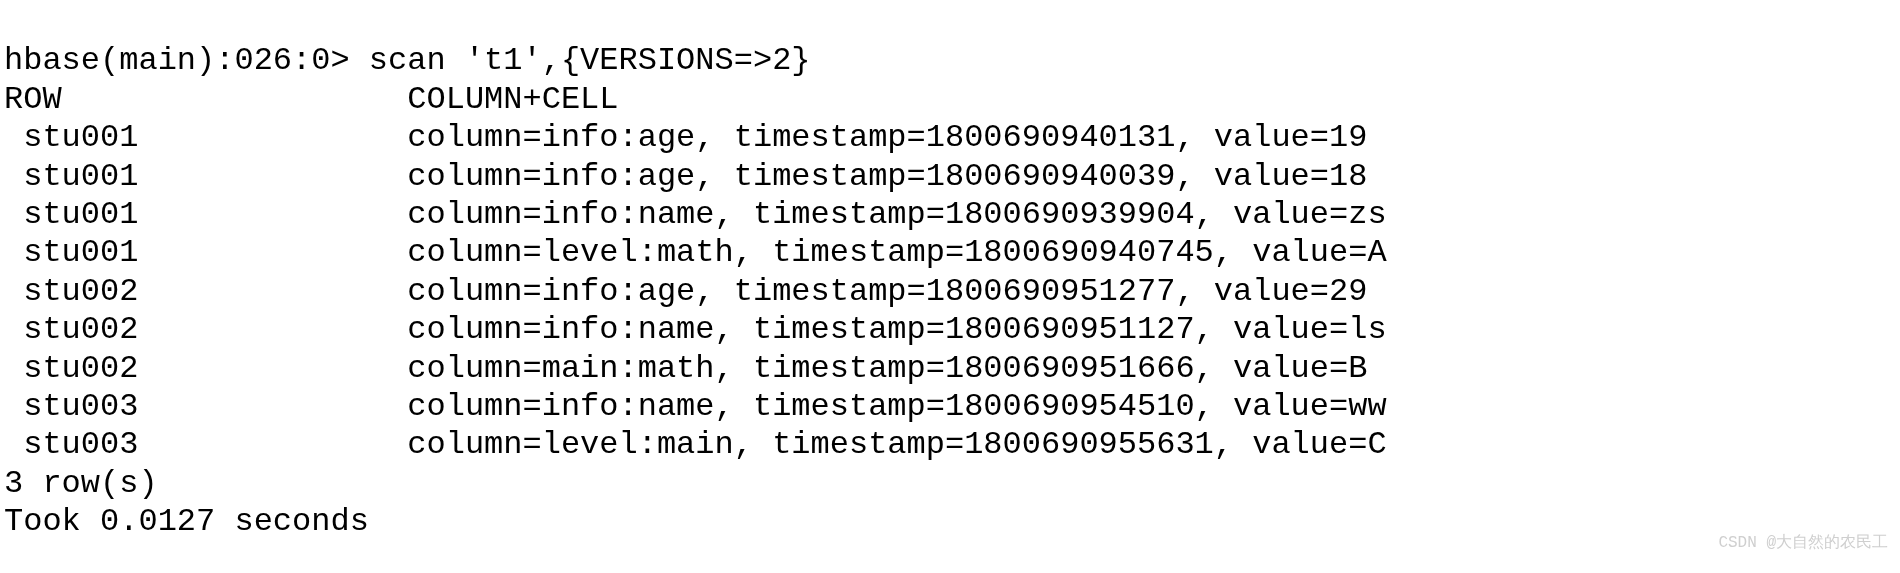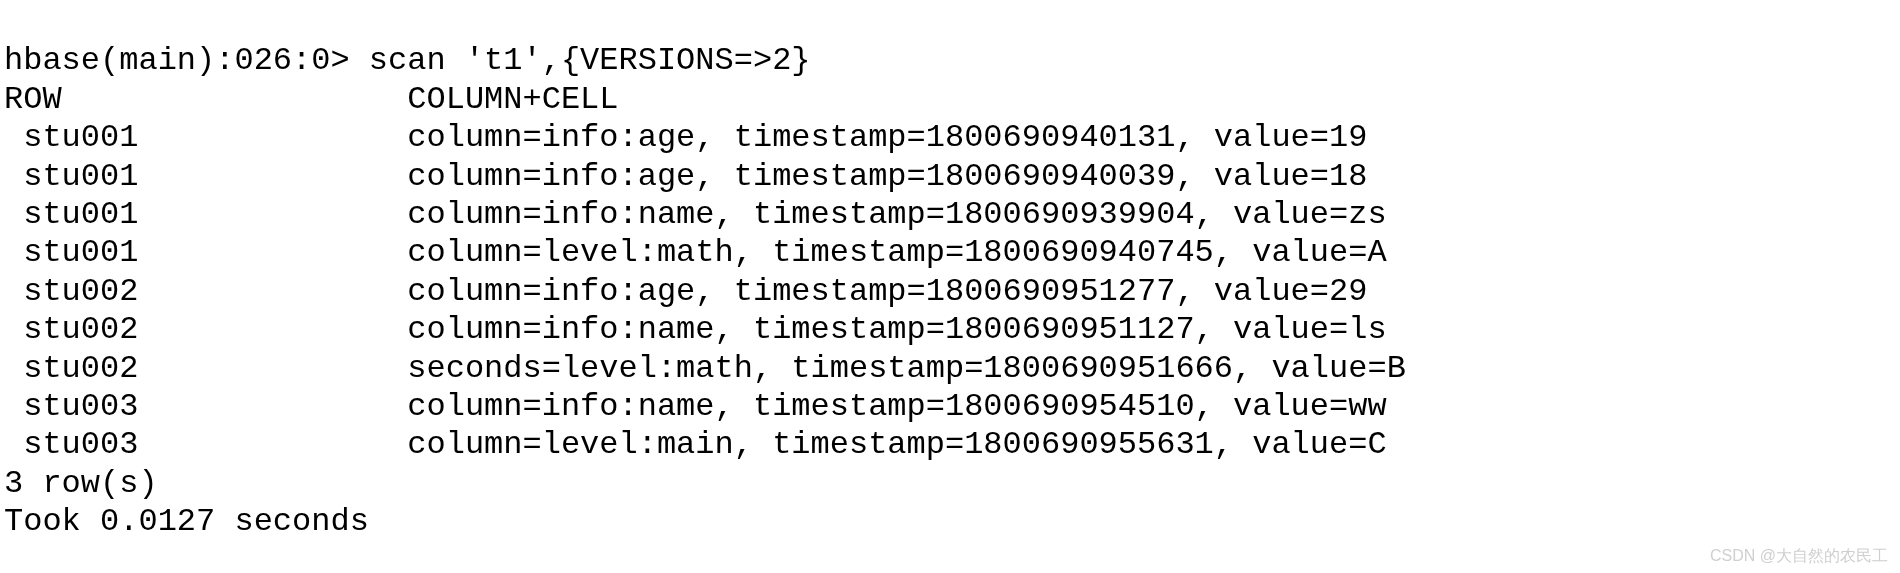--- a/index.html
+++ b/index.html
@@ -16,38 +16,38 @@
       white-space: pre;
       padding: 4px 0 0 4px;
       position: relative;
       width: 1900px;
       height: 573px;
       overflow: hidden;
     }
     .watermark {
       position: absolute;
       right: 12px;
-      bottom: 8px;
-      font-family: Liberation Sans, sans-serif;
+      bottom: 20px;
+      font-family: Liberation Mono, monospace;
       font-size: 16px;
       color: #cfcfcf;
       white-space: nowrap;
     }
   </style>
 </head>
 <body>
 <span>hbase(main):026:0&gt;</span> <span>scan 't1',{VERSIONS=&gt;2}</span>
 <span>ROW</span>                  <span>COLUMN+CELL</span>
  <span>stu001</span>              <span>column=info:age, timestamp=1800690940131, value=19</span>
  <span>stu001</span>              <span>column=info:age, timestamp=1800690940039, value=18</span>
  <span>stu001</span>              <span>column=info:name, timestamp=1800690939904, value=zs</span>
  <span>stu001</span>              <span>column=level:math, timestamp=1800690940745, value=A</span>
  <span>stu002</span>              <span>column=info:age, timestamp=1800690951277, value=29</span>
  <span>stu002</span>              <span>column=info:name, timestamp=1800690951127, value=ls</span>
- <span>stu002</span>              <span>seconds=level:math, timestamp=1800690951666, value=B</span>
+ <span>stu002</span>              <span>column=main:math, timestamp=1800690951666, value=B</span>
  <span>stu003</span>              <span>column=info:name, timestamp=1800690954510, value=ww</span>
  <span>stu003</span>              <span>column=level:main, timestamp=1800690955631, value=C</span>
 <span>3 row(s)</span>
 <span>Took 0.0127 seconds</span>
 <div class="watermark">CSDN @大自然的农民工</div>
 
 
 
 
 

